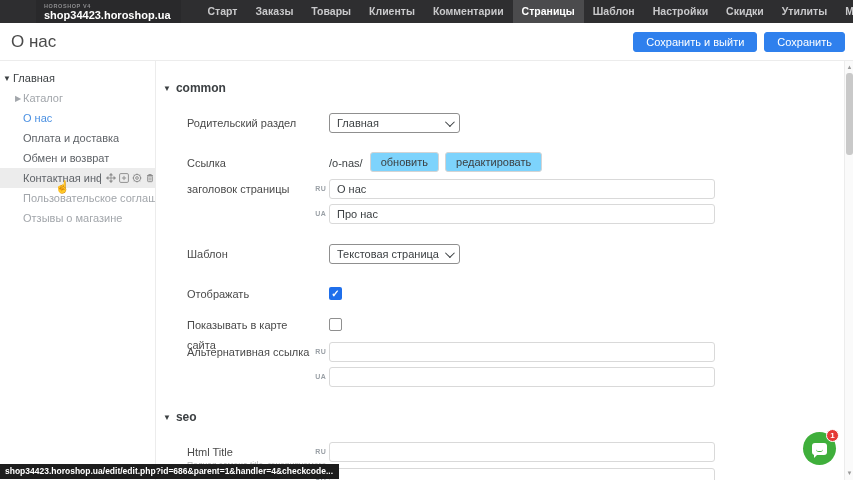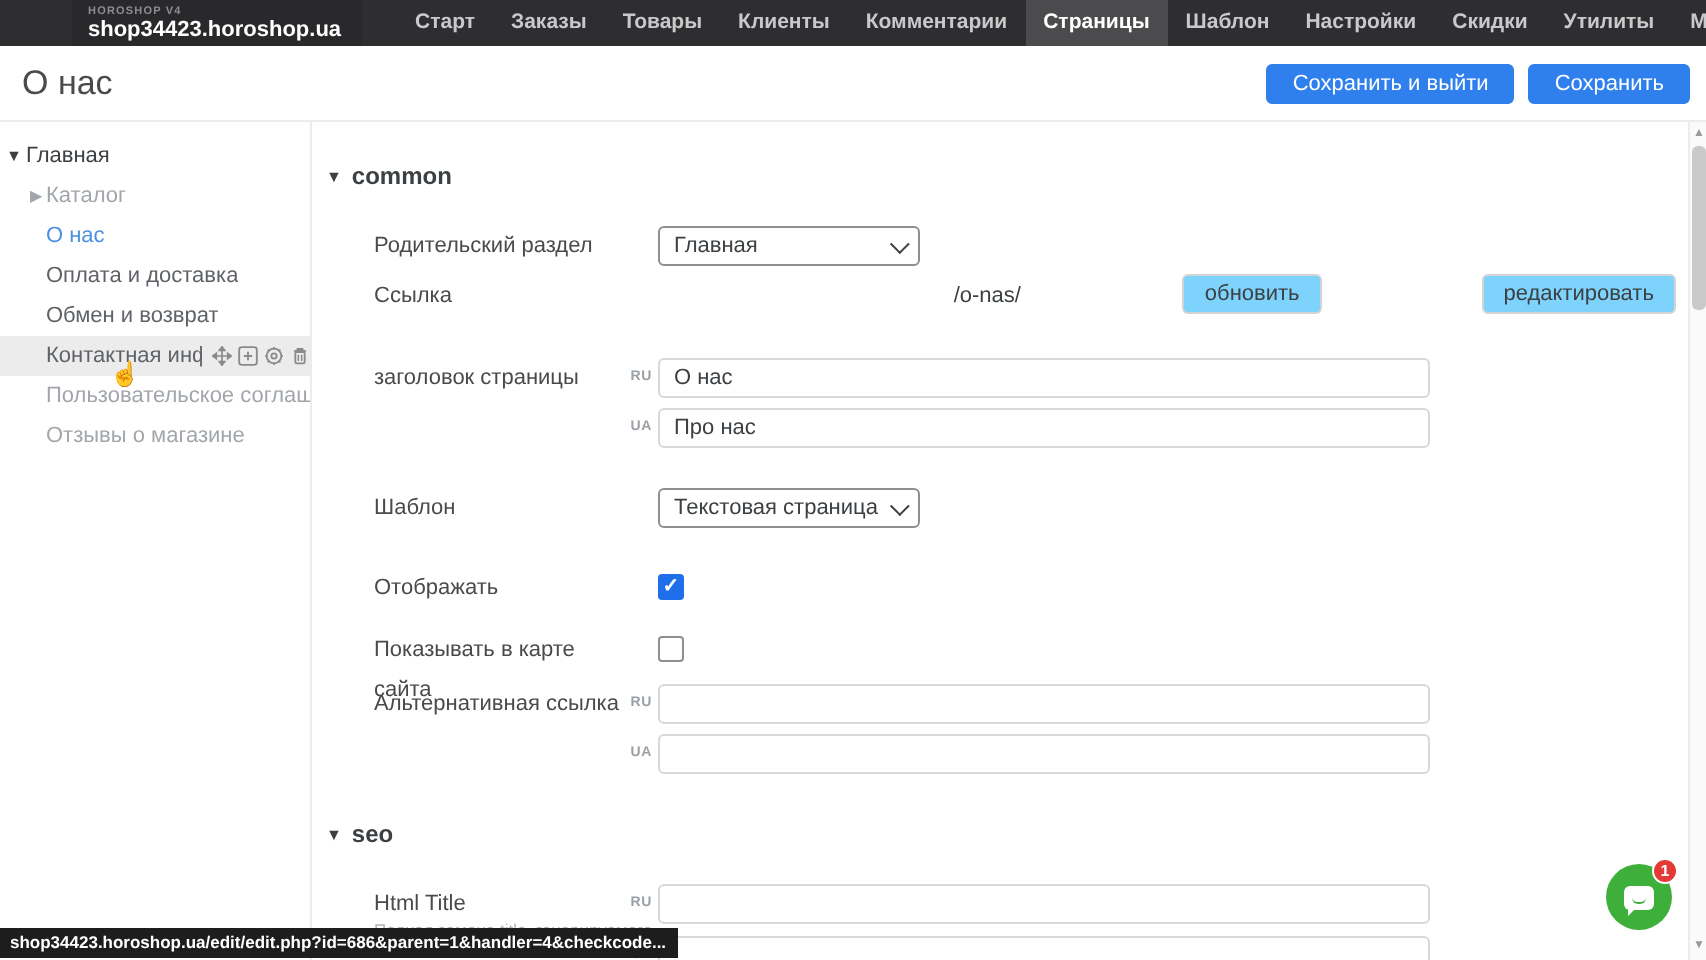--- a/index.html
+++ b/index.html
@@ -170,21 +170,21 @@
 
     <div class="frow" style="top:52px;">
       <span class="flabel">Родительский раздел</span>
       <span class="langcol"></span>
       <div class="select">
         <span>Главная</span>
         <span class="sel-caret"></span>
       </div>
     </div>
 
-    <div class="frow" style="top:76px;justify-content:space-between;">
+    <div class="frow" style="top:91px;">
       <span class="flabel" style="line-height:22px;">Ссылка</span>
       <span class="langcol"></span>
       <span class="linkval">/o-nas/</span>
       <button class="mini-btn">обновить</button>
       <button class="mini-btn">редактировать</button>
     </div>
 
     <div class="frow" style="top:118px;">
       <span class="flabel">заголовок страницы</span>
       <span class="langcol">RU</span>

